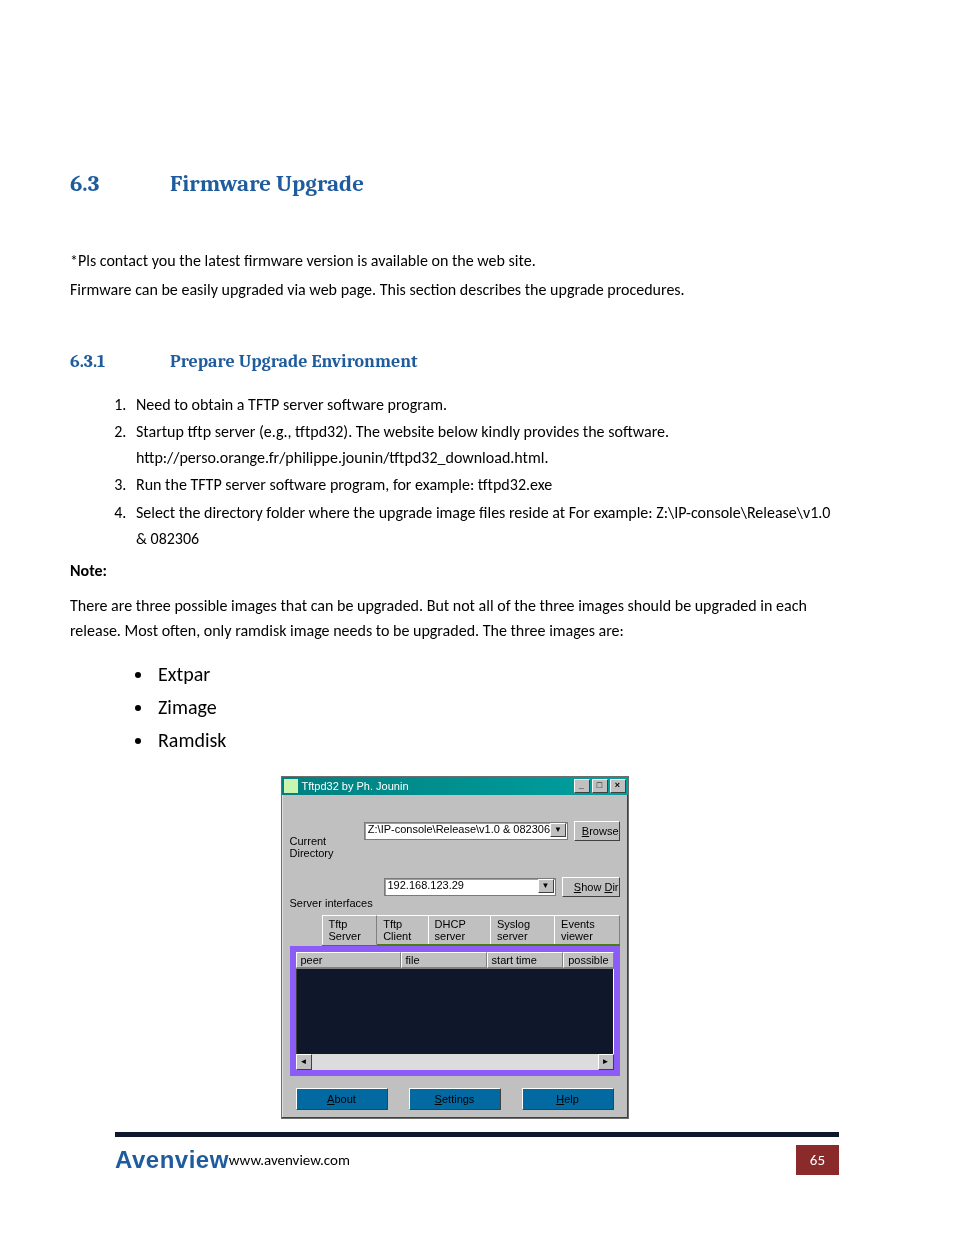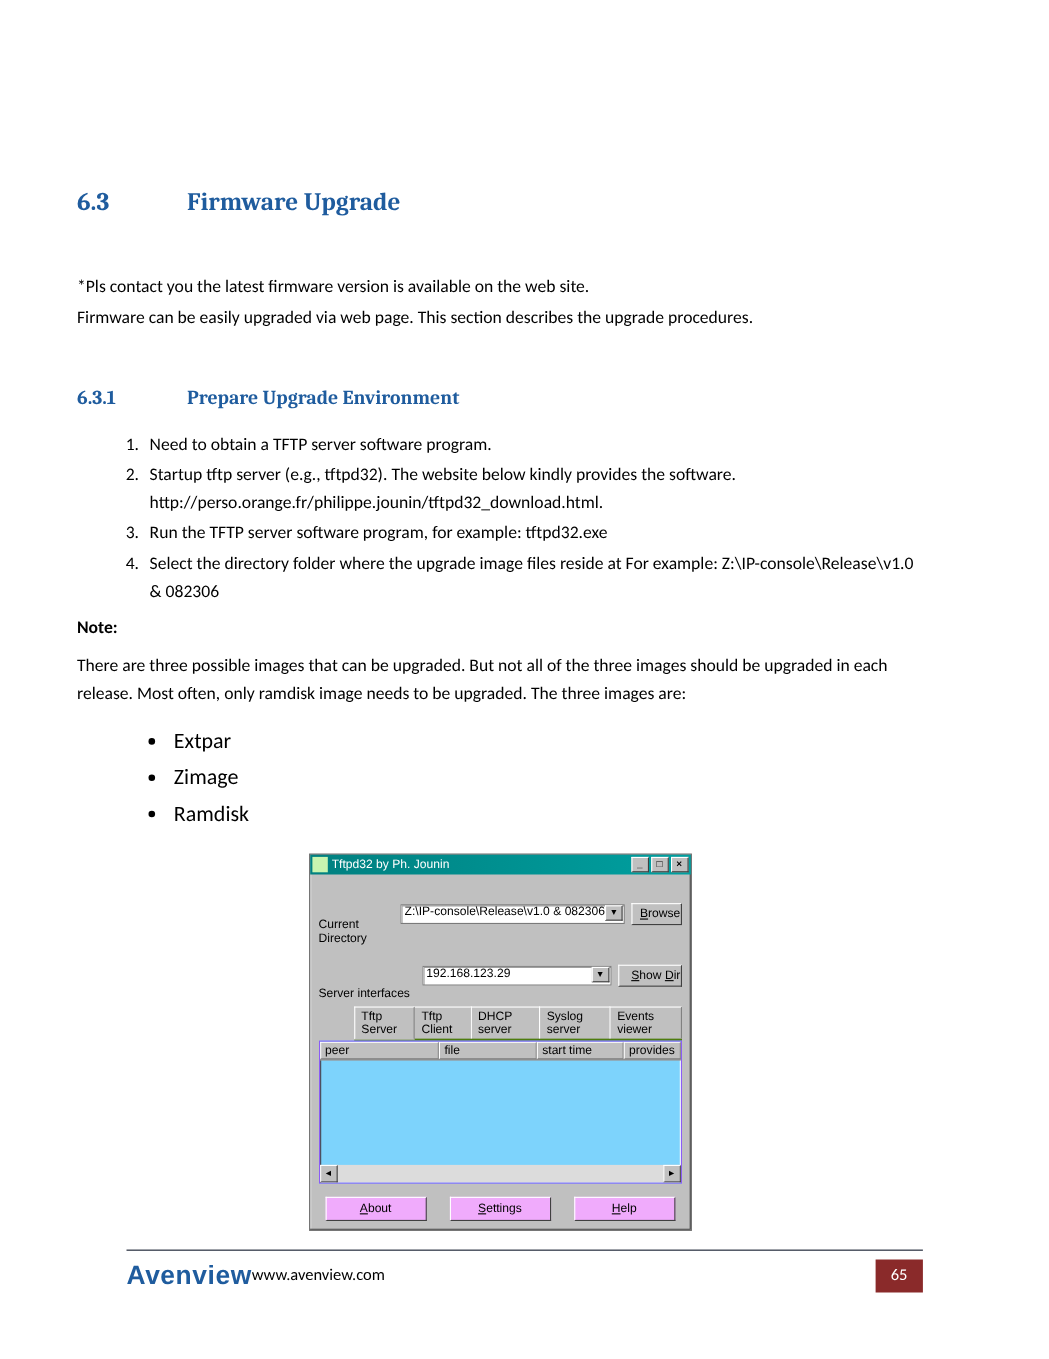--- a/index.html
+++ b/index.html
@@ -139,22 +139,22 @@
     margin-right:-1px;
     position:relative;
   }
   .tab.active {
     background:#c0c0c0;
     border-bottom:1px solid #c0c0c0;
     margin-bottom:-1px;
     z-index:2;
   }
   .listpanel {
-    background:#7dd3fc;
-    border:1px solid #8b5cf6;
+    background:#0f172a;
+    border:6px solid #8b5cf6;
     box-shadow: inset 1px 1px 0 #404040, inset -1px -1px 0 #fff;
     height: 130px;
     margin-top:-1px;
     position:relative;
     overflow:hidden;
   }
   .list-header {
     display:flex;
     background:#c0c0c0;
     border-bottom:1px solid #808080;
@@ -172,29 +172,29 @@
     width:16px; height:16px; background:#c0c0c0;
     border:1px solid #fff; border-right-color:#404040; border-bottom-color:#404040;
     font-size:8px; text-align:center; line-height:13px;
   }
   .bottom-btns {
     display:flex; justify-content:space-between; gap:10px;
     margin-top:12px; padding:0 6px;
   }
   .bottom-btn {
     width: 92px; height: 22px;
-    background:#f0abfc;
+    background:#0369a1;
     border:1px solid #fff; border-right-color:#404040; border-bottom-color:#404040;
     font-size:11px; text-align:center; line-height:20px;
   }
 
   
   .footer {
     position:absolute; left:115px; right:115px; bottom:60px;
-    border-top:1px solid #0f172a;
+    border-top:5px solid #0f172a;
     padding-top:8px;
     display:flex; align-items:center;
     font-size:15px;
   }
   .brand {
     font-family: "Segoe UI", Arial, sans-serif;
     color:#1f5c9e; font-weight:600; font-size:24px;
     letter-spacing:0.5px;
   }
   .footer .url { flex:1; text-align:left; color:#000; }
@@ -273,21 +273,21 @@
         <div class="tab">Tftp Client</div>
         <div class="tab">DHCP server</div>
         <div class="tab">Syslog server</div>
         <div class="tab">Events viewer</div>
       </div>
       <div class="listpanel">
         <div class="list-header">
           <div class="list-col" style="width:110px">peer</div>
           <div class="list-col" style="width:90px">file</div>
           <div class="list-col" style="width:80px">start time</div>
-          <div class="list-col" style="flex:1">provides</div>
+          <div class="list-col" style="flex:1">possible</div>
         </div>
         <div class="hscroll">
           <div class="arrow">◄</div>
           <div class="arrow">►</div>
         </div>
       </div>
 
       <div class="bottom-btns">
         <div class="bottom-btn"><u>A</u><span>bout</span></div>
         <div class="bottom-btn"><u>S</u><span>ettings</span></div>

